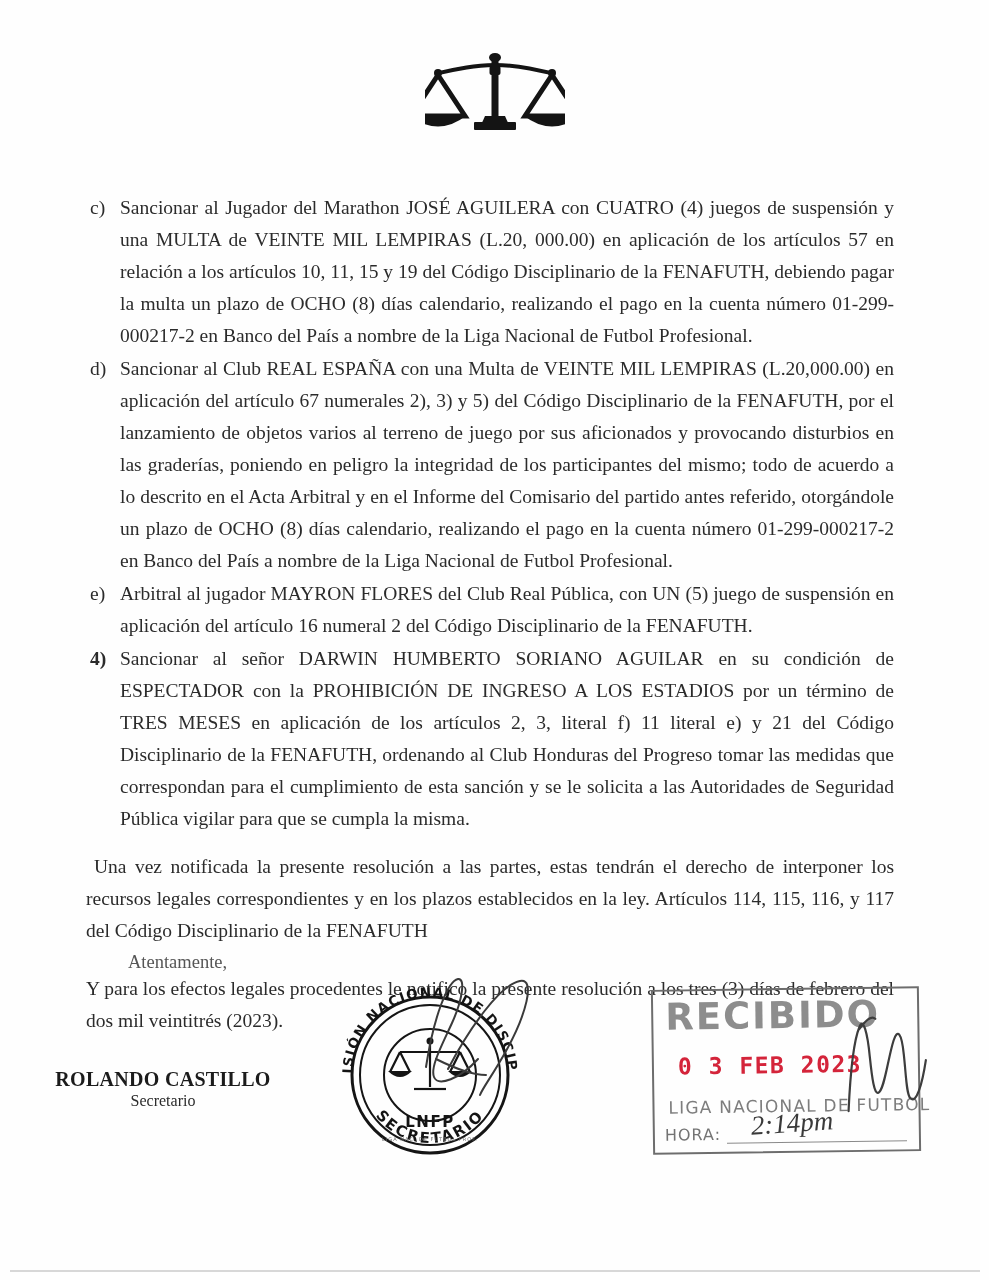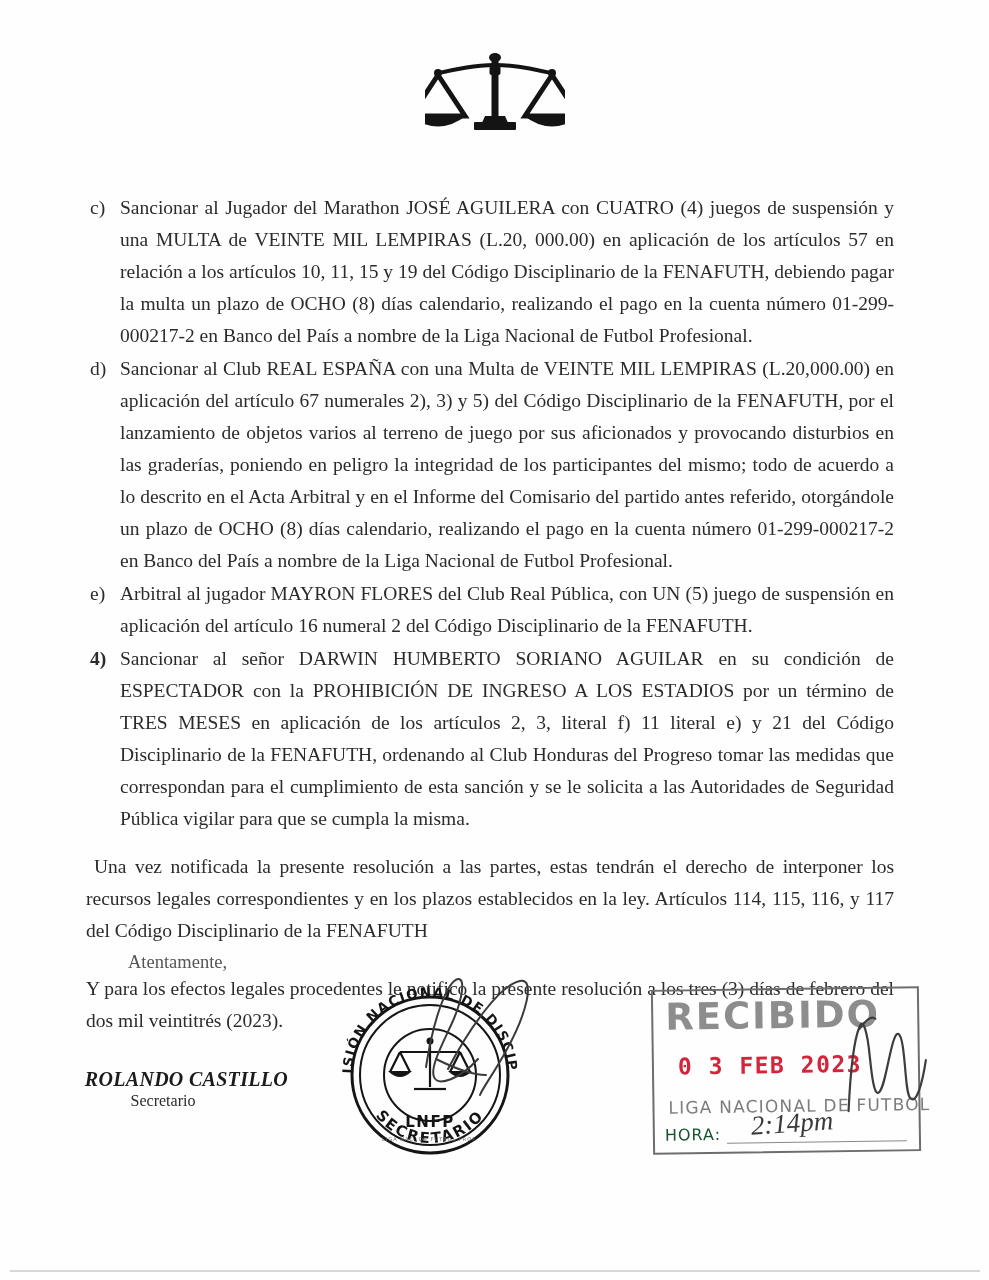--- a/index.html
+++ b/index.html
@@ -88,26 +88,25 @@
     top: 975px;
     width: 300px;
     height: 185px;
   }
   .seal-svg { position: absolute; left: 0; top: 0; }
   .signer-name {
     position: absolute;
     left: 38px;
     top: 1068px;
     width: 250px;
-    text-align: right;
+    text-align: center;
     font-size: 20px;
     font-weight: bold;
     letter-spacing: .3px;
     color: #1b1b1b;
-    font-style: italic;
   }
   .signer-title {
     position: absolute;
     left: 68px;
     top: 1092px;
     width: 190px;
     text-align: center;
     font-size: 16px;
     color: #2b2b2b;
   }
@@ -154,21 +153,21 @@
     color: #7d7d7d;
     white-space: nowrap;
   }
   .stamp-hora-label {
     position: absolute;
     left: 10px;
     top: 134px;
     font-family: "DejaVu Sans", sans-serif;
     font-size: 16px;
     letter-spacing: 1px;
-    color: #14532d;
+    color: #737373;
   }
   .stamp-hora-rule {
     position: absolute;
     left: 72px;
     top: 152px;
     width: 180px;
     height: 1px;
     background: #8a8a8a;
   }
   .stamp-hora-value {

